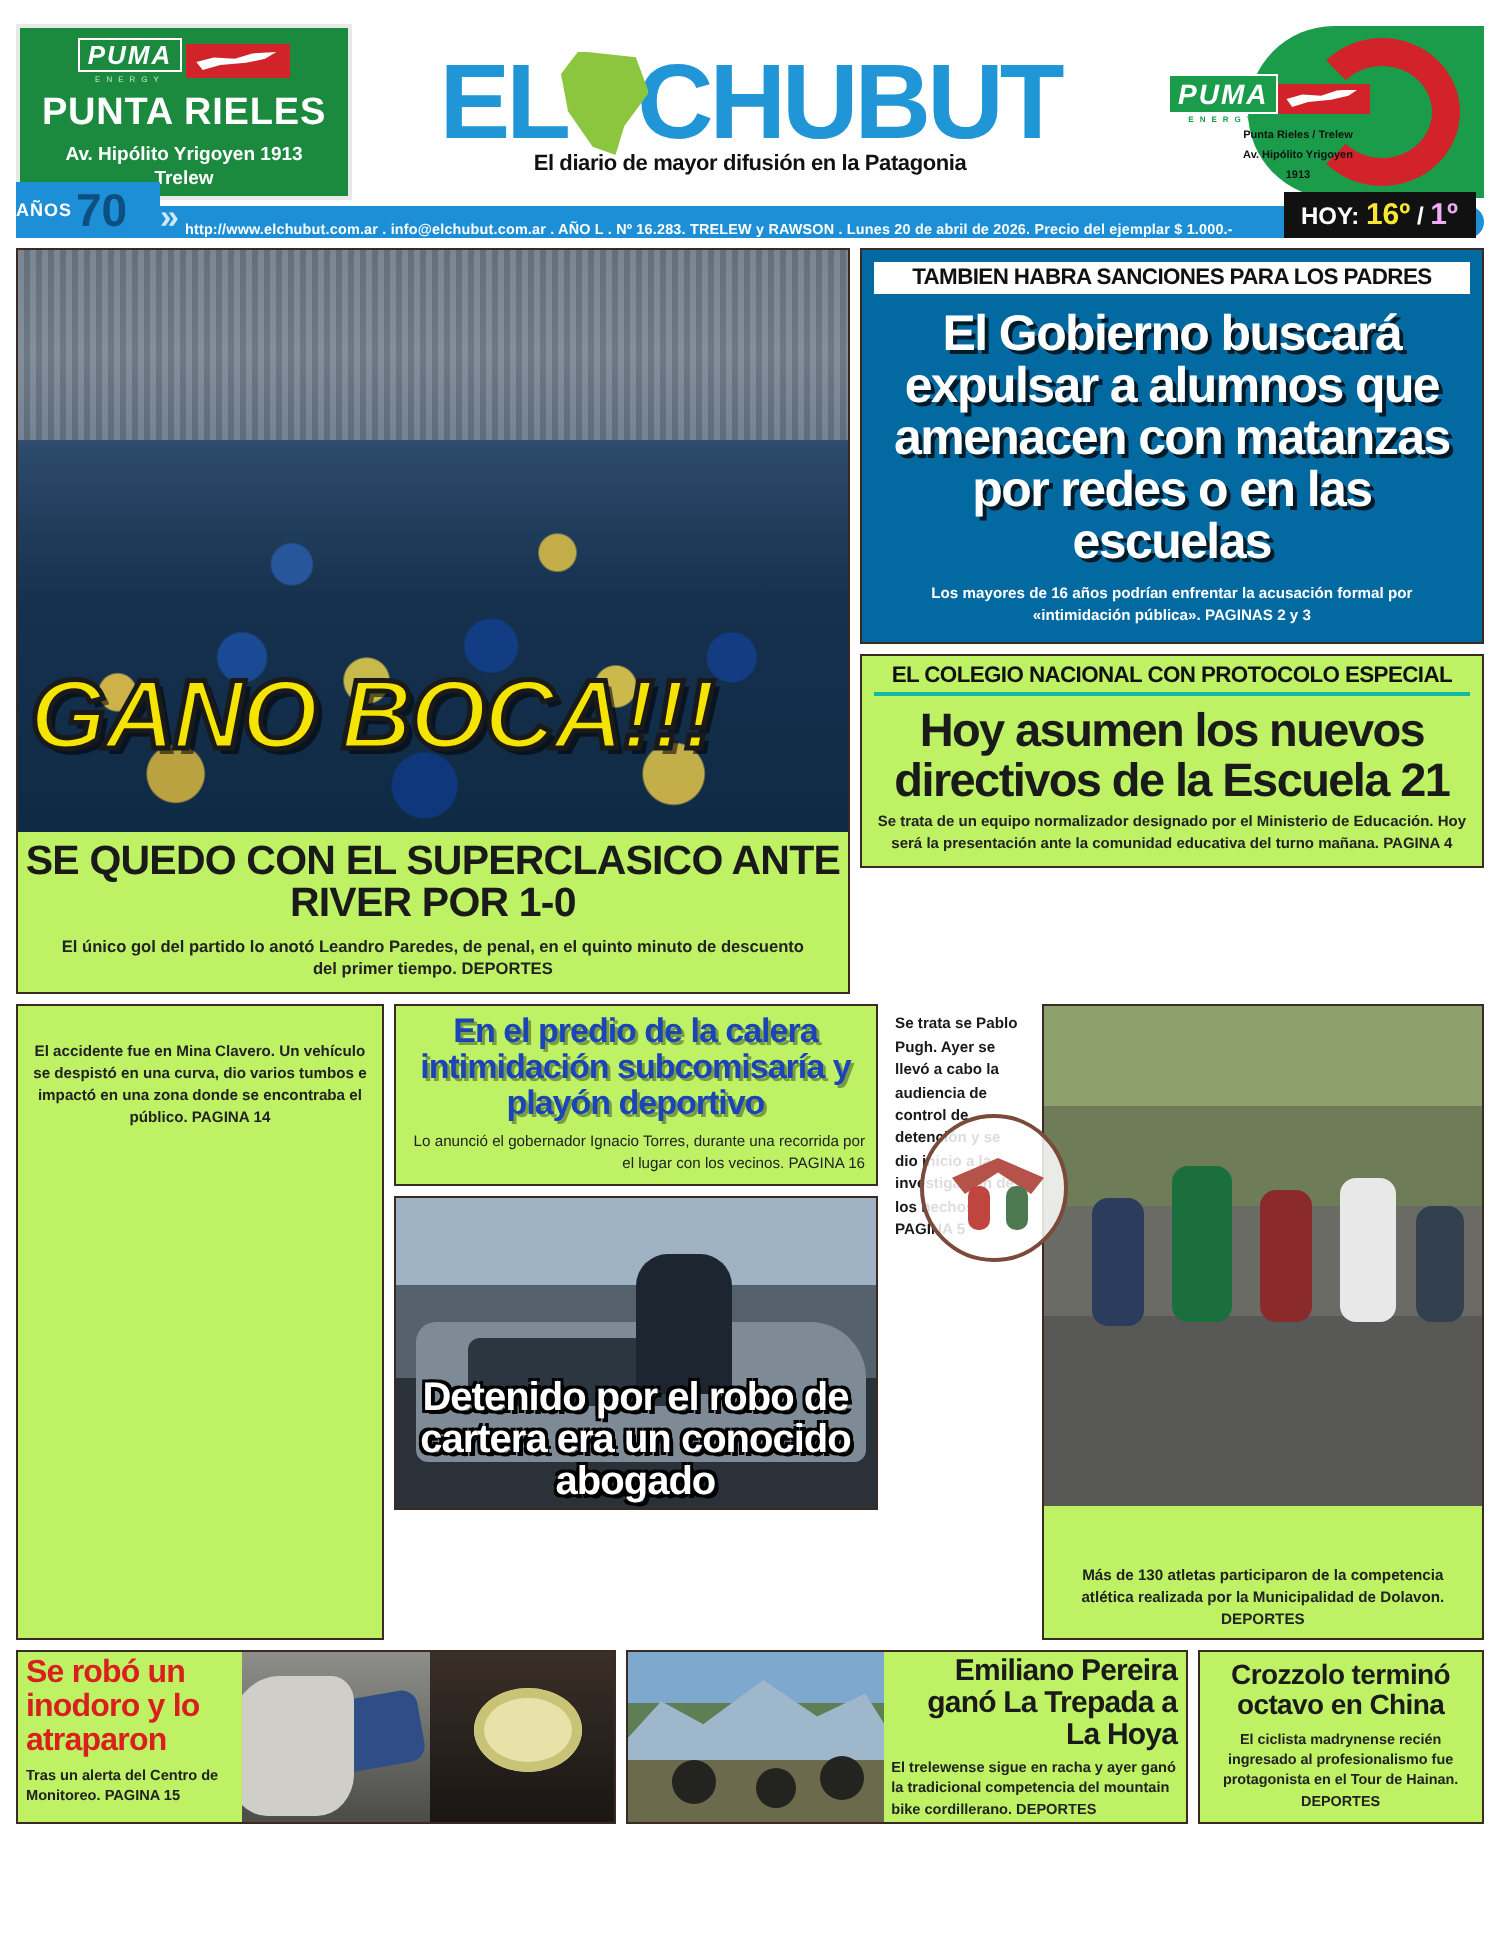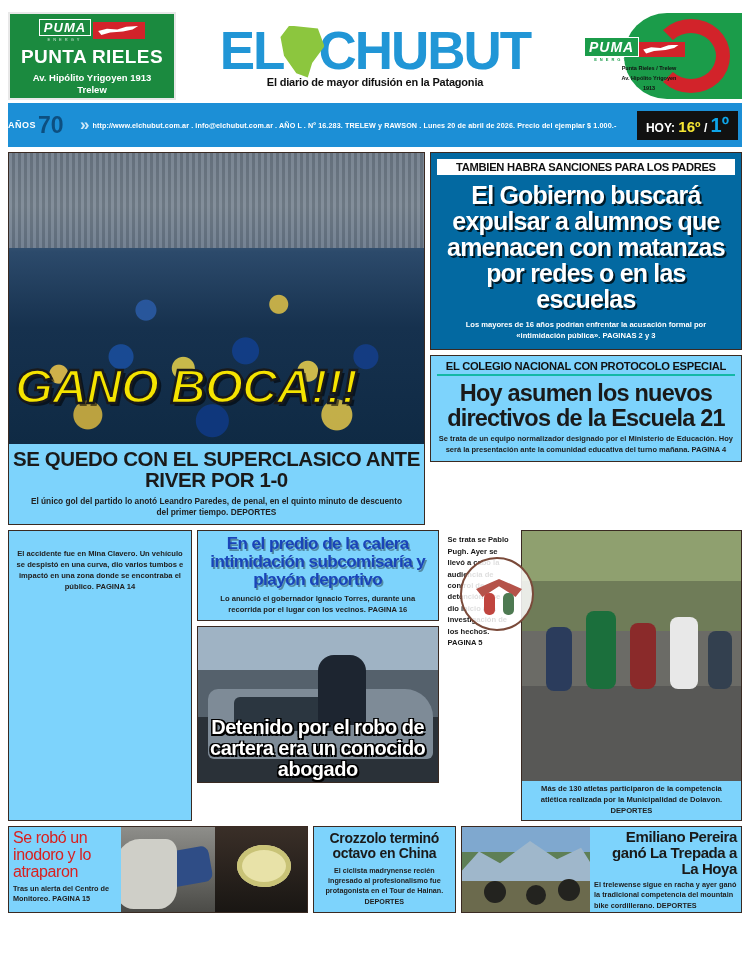--- a/index.html
+++ b/index.html
@@ -48,35 +48,35 @@
   .pr-badge { position:absolute; left:10px; top:26px; text-align:center; width:130px; z-index:3;}
   .pr-pumabar{ display:flex; align-items:center; }
   .pr-word{ background:#1b9c4a; color:#fff; font-style:italic; font-weight:bold; font-size:14px; padding:1px 4px; border:1px solid #fff; letter-spacing:1px;}
   .pr-redbox{ background:#d2232a; width:46px; height:15px; position:relative;}
   .pr-redbox:after{ content:""; position:absolute; left:4px; top:3px; width:36px; height:9px; background:#fff;
     clip-path: polygon(0 55%, 22% 30%, 48% 38%, 70% 8%, 100% 0, 86% 38%, 62% 60%, 30% 72%, 8% 100%); }
   .pr-energy{ font-size:4px; letter-spacing:3px; color:#1b9c4a; font-weight:bold; }
   .pr-addr{ font-size:5.5px; font-weight:bold; color:#111; line-height:1.35; margin-top:3px;}
 
   
-  .infobar { height:44px; background:#1c8fd6; display:flex; align-items:center; position:relative; }
+  .infobar { height:16px; background:#1c8fd6; display:flex; align-items:flex-end; position:relative;border-radius:11px; }
   .anos-badge { width:72px; height:28px; background:#1c8fd6; display:flex; align-items:center; color:#fff; }
   .anos-t { font-size:9px; font-weight:bold; letter-spacing:.5px; }
   .anos-n { font-size:23px; font-weight:bold; color:#0d4f80; margin-left:2px; line-height:1;}
   .chev { color:#cfe9f8; font-size:17px; font-weight:bold; letter-spacing:-4px; margin:0 7px 0 0;}
   .infotext { flex:1; color:#fff; font-size:7.2px; font-weight:bold; letter-spacing:.1px; white-space:nowrap;}
   .weather { background:#111; color:#fff; font-weight:bold; font-size:12px; padding:3px 9px; margin-right:4px; }
   .weather .wt { font-size:15px; color:#f7e733; }
-  .weather .wl { font-size:20px; color:#0ea5e9; }
+  .weather .wl { font-size:15px; color:#f0abfc; }
 
   
   .content { margin-top:5px; }
   .row { display:flex; gap:5px; }
 
-  .box { border:1px solid #3a2a22; position:relative; overflow:hidden; background:#7dd3fc; }
+  .box { border:1px solid #3a2a22; position:relative; overflow:hidden; background:#bef264; }
 
   
   .boca { width:418px; }
   .boca-photo { height:291px; position:relative; overflow:hidden;
     background:linear-gradient(180deg,#4a5d6e 0%,#6c7f8a 18%,#2c4a6b 34%,#16314e 60%,#0f2a44 100%); }
   .crowd { position:absolute; inset:0;
     background-image:
       radial-gradient(circle at 12% 76%, #f0c84b 0 9px, transparent 10px),
       radial-gradient(circle at 27% 70%, #1a4fa0 0 12px, transparent 13px),
       radial-gradient(circle at 42% 74%, #e8d34a 0 11px, transparent 12px),
@@ -137,48 +137,48 @@
   }
   .rally-head { position:absolute; left:0; right:0; bottom:0; text-align:center; padding:2px 4px 4px;
     font-size:15px; font-weight:bold; color:#f5e400; line-height:1.05;
     text-shadow:1.5px 1.5px 0 #000, -1px -1px 0 #000, 1px -1px 0 #000, -1px 1px 0 #000;}
   .rally-lede{ font-size:7.6px; font-weight:bold; text-align:center; line-height:1.45; padding:17px 6px 5px; color:#222;}
 
   .midcol { width:247px; }
   .calera { padding:4px 5px 5px; }
   .cal-head { color:#1a44b8; font-weight:bold; font-size:17px; line-height:1.06; text-align:center;
     letter-spacing:-.5px; text-shadow:1.5px 1.5px 0 rgba(0,0,0,.35); }
-  .cal-lede { font-size:7.6px; font-weight:bold; text-align:center; line-height:1.45; padding-top:4px; color:#222;}
+  .cal-lede { font-size:7.6px; font-weight:normal; text-align:right; line-height:1.45; padding-top:4px; color:#222;}
 
   .detbox { margin-top:5px; }
   .det-photo { height:155px; position:relative; overflow:hidden;
     background:linear-gradient(180deg,#9fb3c4 0 28%, #55616c 28% 58%, #2a3138 58% 100%); }
   .det-car { position:absolute; left:10px; top:62px; width:225px; height:70px; background:#7e8b97; border-radius:10px 28px 6px 6px;}
   .det-win { position:absolute; left:36px; top:70px; width:110px; height:34px; background:#2b3640; border-radius:6px;}
   .det-person{ position:absolute; left:120px; top:28px; width:48px; height:70px; background:#1d2530; border-radius:16px 16px 4px 4px;}
   .det-head-ov { position:absolute; left:0; right:0; bottom:-2px; text-align:center; padding:3px 3px 5px;
     font-size:20px; font-weight:bold; color:#fff; line-height:1.04; letter-spacing:-.5px;
     text-shadow:2px 2px 0 #000, -1.5px -1.5px 0 #000, 1.5px -1.5px 0 #000, -1.5px 1.5px 0 #000;}
 
   .sidecol { width:74px; }
   .side-text { font-size:7.6px; font-weight:bold; line-height:1.5; padding:4px 4px; color:#1a1a1a;}
 
   .corridacol { width:226px; }
   .corrida-photo { height:250px; position:relative; overflow:hidden;
     background:linear-gradient(180deg,#8fa06f 0 20%, #6f7c58 20% 40%, #6b6b66 40% 62%, #585856 62% 100%); }
   .runner { position:absolute; border-radius:8px; }
   .corrida-head { padding:3px 4px 2px; text-align:center; font-size:15.5px; font-weight:bold;
     color:#d9201f; line-height:1.08; text-shadow:1px 1px 0 rgba(0,0,0,.25);}
-  .corrida-lede { font-size:7.6px; font-weight:bold; text-align:center; line-height:1.45; padding:2px 6px 4px; color:#222;}
+  .corrida-lede { font-size:7.6px; font-weight:bold; text-align:center; line-height:1.45; padding:2px 6px 4px; color:#222;margin-top:27px;}
 
   
   .inodorobox { width:305px; }
   .ino-wrap { display:flex; height:85px; }
   .ino-text { width:112px; padding:3px 4px; }
-  .ino-head { color:#d9201f; font-weight:normal; font-size:16px; line-height:1.04; letter-spacing:-.4px;}
+  .ino-head { color:#d9201f; font-weight:bold; font-size:16px; line-height:1.04; letter-spacing:-.4px;}
   .ino-lede { font-size:7.3px; font-weight:bold; line-height:1.4; padding-top:4px; color:#222;}
   .ino-p1 { flex:1; background:linear-gradient(180deg,#8e8e8a,#4b4b47); position:relative; overflow:hidden;}
   .ino-p2 { width:92px; background:linear-gradient(180deg,#3a2f28,#191613); position:relative; overflow:hidden;}
   .ino-body{ position:absolute; left:18px; top:24px; width:72px; height:36px; background:#2f4d86; border-radius:8px; transform:rotate(-10deg);}
   .ino-bag { position:absolute; left:-6px; top:12px; width:62px; height:70px; background:#cfcfc8; border-radius:40% 18% 30% 30%;}
   .ino-toilet{ position:absolute; left:22px; top:18px; width:54px; height:42px; background:#e8e2a8; border-radius:50%; box-shadow:0 0 0 5px #c9c377 inset;}
 
   .crozbox { width:146px; }
   .croz-head { font-size:14px; font-weight:bold; text-align:center; line-height:1.06; padding:4px 3px 2px; color:#1a1a1a; letter-spacing:-.3px;}
   .croz-lede { font-size:7.2px; font-weight:bold; text-align:center; line-height:1.42; padding:3px 5px; color:#222;}
@@ -337,39 +337,39 @@
           <div class="ino-p1">
             <div class="ino-body"></div>
             <div class="ino-bag"></div>
           </div>
           <div class="ino-p2">
             <div class="ino-toilet"></div>
           </div>
         </div>
       </div>
 
-      <div class="box crozbox">
-        <div class="croz-head">Crozzolo terminó octavo en China</div>
-        <div class="croz-lede">El ciclista madrynense recién ingresado al profesionalismo fue protagonista en el Tour de Hainan. DEPORTES</div>
-      </div>
-
       <div class="box pereirabox">
         <div class="per-wrap">
           <div class="per-photo">
             <div class="per-mtn"></div>
             <div class="per-bike" style="left:22px;top:54px;width:22px;height:22px;"></div>
             <div class="per-bike" style="left:64px;top:58px;width:20px;height:20px;"></div>
             <div class="per-bike" style="left:96px;top:52px;width:22px;height:22px;"></div>
           </div>
           <div class="per-text">
             <div class="per-head">Emiliano Pereira ganó La Trepada a La Hoya</div>
             <div class="per-lede">El trelewense sigue en racha y ayer ganó la tradicional competencia del mountain bike cordillerano. DEPORTES</div>
           </div>
         </div>
       </div>
+
+      <div class="box crozbox">
+        <div class="croz-head">Crozzolo terminó octavo en China</div>
+        <div class="croz-lede">El ciclista madrynense recién ingresado al profesionalismo fue protagonista en el Tour de Hainan. DEPORTES</div>
+      </div>
     </div>
   </div>
 
   <div class="jv-logo" style="position:absolute; left:460px; top:557px;">
     <div class="jv-inner">
       <div class="jv-roof"></div>
       <div class="jv-p1"></div>
       <div class="jv-p2"></div>
     </div>
   </div>

